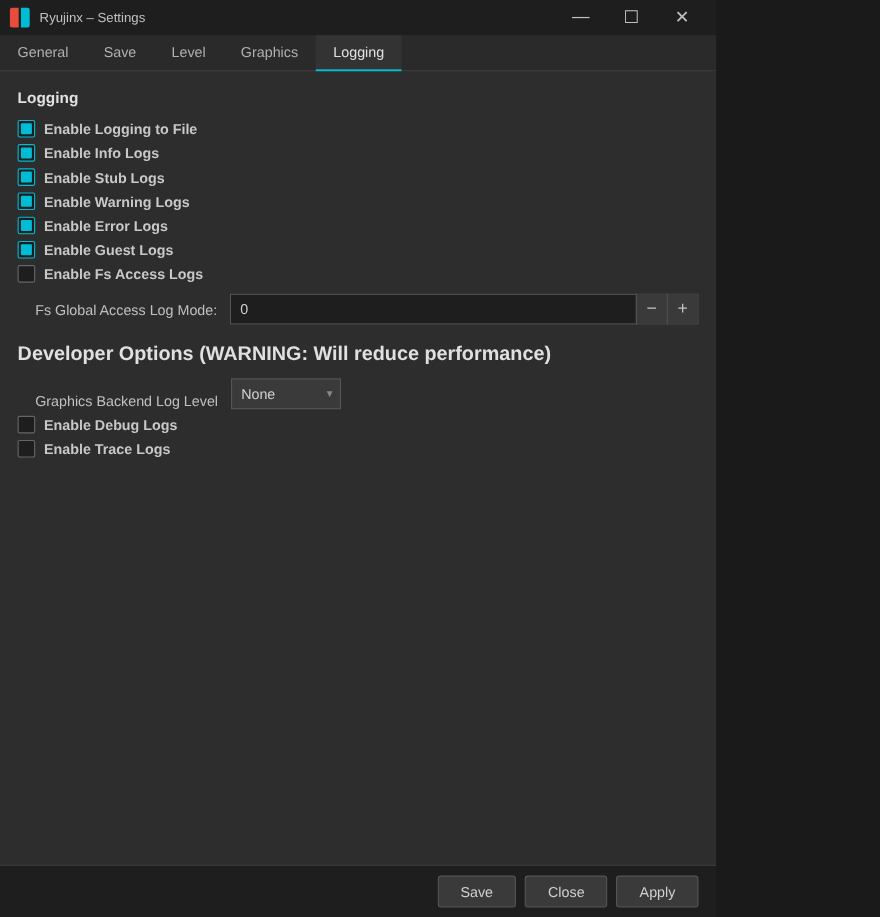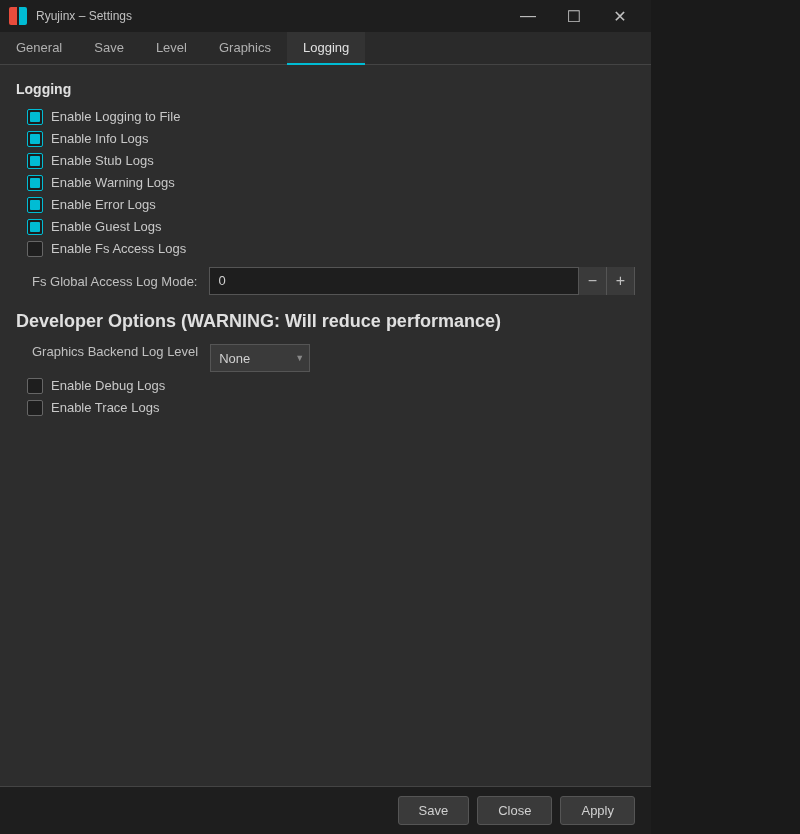--- a/index.html
+++ b/index.html
@@ -131,23 +131,25 @@
 
     .section-title {
       font-size: 14px;
       font-weight: 600;
       color: #e0e0e0;
       margin-bottom: 12px;
     }
 
     .checkbox-row {
       display: flex;
+      align-items: center;
       gap: 8px;
-      margin: 6px 0 6px 11px;
-      cursor: pointer;
+      margin: 6px 0 6px 0;
+      cursor: pointer;
+      font-weight: bold;
     }
 
     .checkbox-custom {
       width: 16px;
       height: 16px;
       border: 1px solid #666;
       background: #1e1e1e;
       display: flex;
       align-items: center;
       justify-content: center;
@@ -224,21 +226,21 @@
 
     .developer-title {
       font-size: 18px;
       font-weight: 600;
       color: #e0e0e0;
       margin-bottom: 12px;
     }
 
     .dropdown-row {
       display: flex;
-      align-items: flex-start;
+      align-items: flex-end;
       gap: 12px;
       margin: 10px 0 6px 16px;
     }
 
     .dropdown-label {
       color: #c0c0c0;
       font-size: 13px;
       white-space: nowrap;
     }
 

